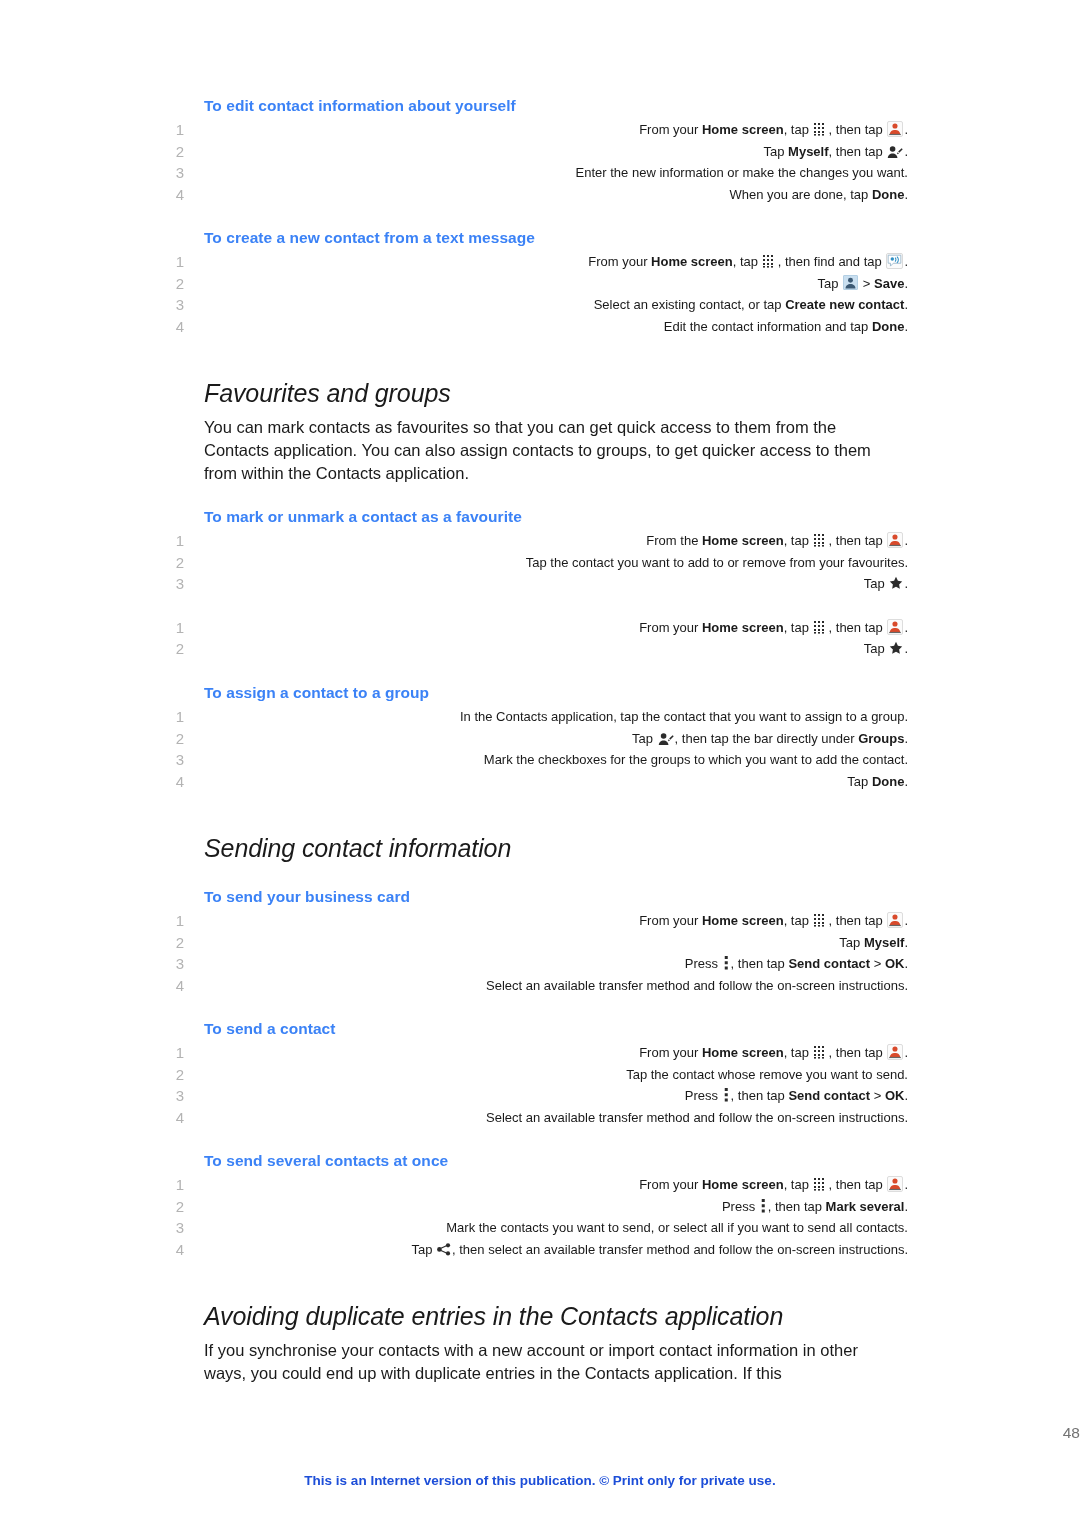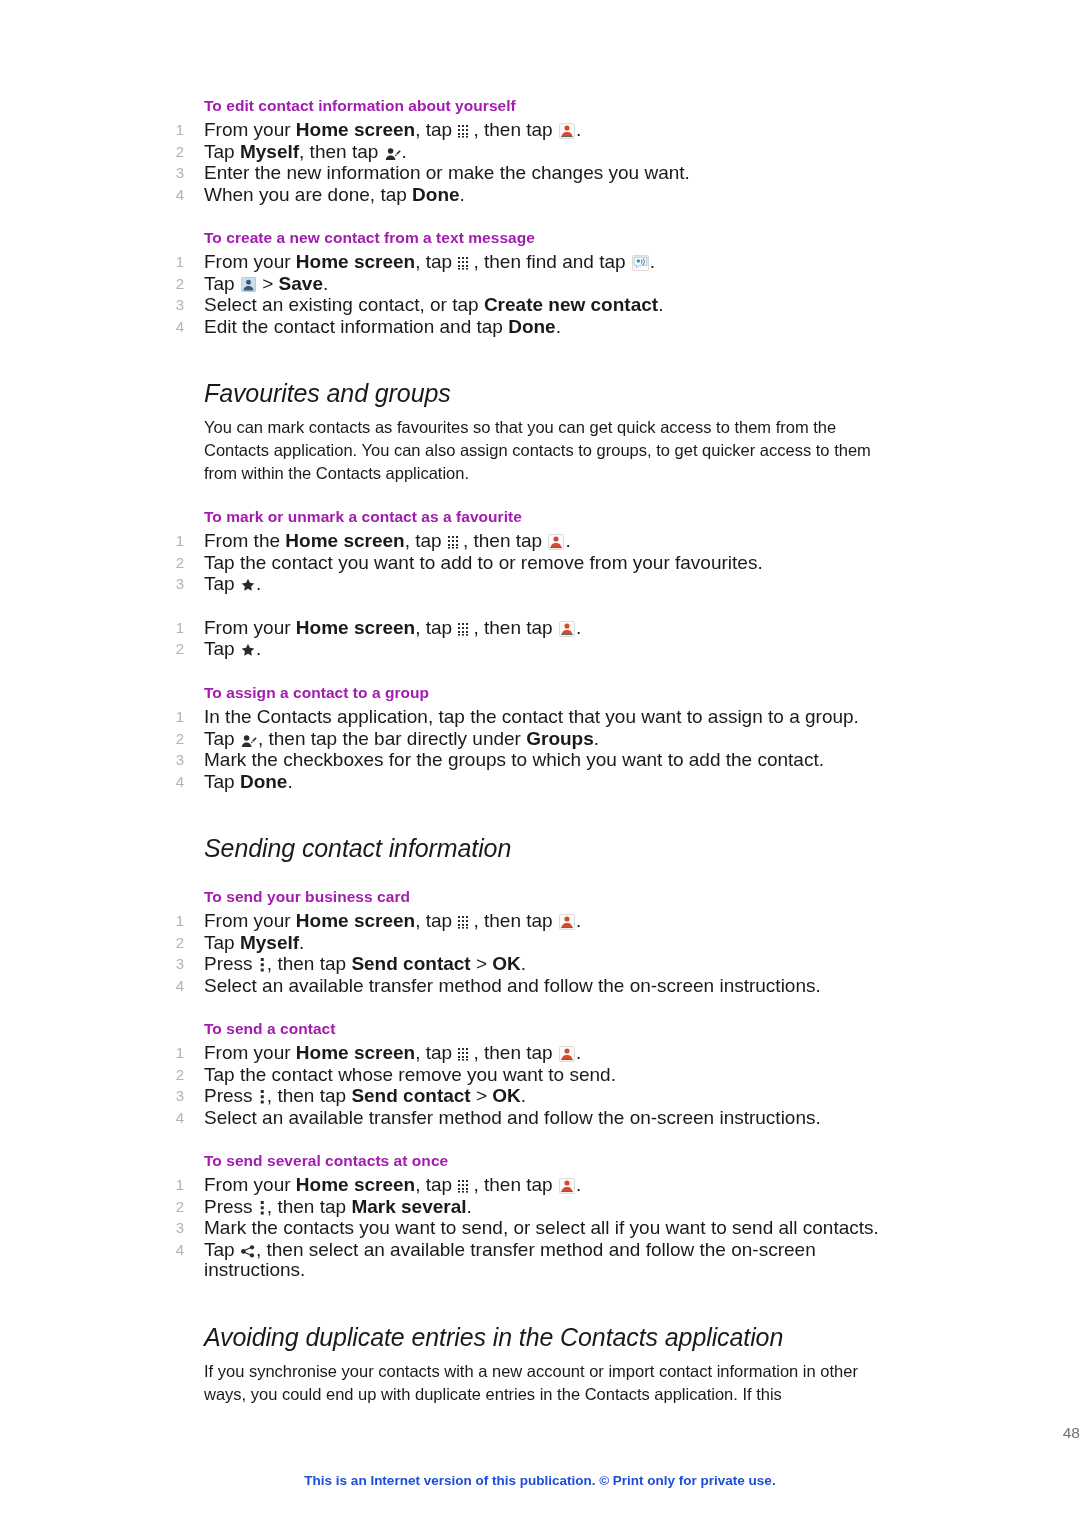--- a/index.html
+++ b/index.html
@@ -35,21 +35,21 @@
     font-weight: 400;
     color: #1a1a1a;
     margin: 0 0 8px 36px;
     letter-spacing: -0.1px;
     line-height: 1.2;
     font-style: italic;
   }
   .sub-heading {
     font-size: 15.5px;
     font-weight: 700;
-    color: #a21caf;
+    color: #3b82f6;
     margin: 0 0 4px 36px;
     line-height: 1.3;
     letter-spacing: 0.05px;
   }
   p.body-text {
     font-size: 16.5px;
     line-height: 23px;
     color: #1a1a1a;
     margin: 0 0 0 36px;
     max-width: 700px;
@@ -58,26 +58,27 @@
   
   ol.steps {
     list-style: none;
     margin: 0;
     padding: 0;
     counter-reset: stepnum;
   }
   ol.steps > li {
     position: relative;
     counter-increment: stepnum;
-    font-size: 19px;
+    font-size: 13px;
     line-height: 20.5px;
     color: #1a1a1a;
     padding: 0 0 0 36px;
     margin: 0 0 1px 0;
     max-width: 704px;
+    text-align: right;
   }
   ol.steps > li::before {
     content: counter(stepnum);
     position: absolute;
     left: 0;
     top: 0;
     width: 16px;
     text-align: right;
     color: #b3b3b3;
     font-size: 15px;

